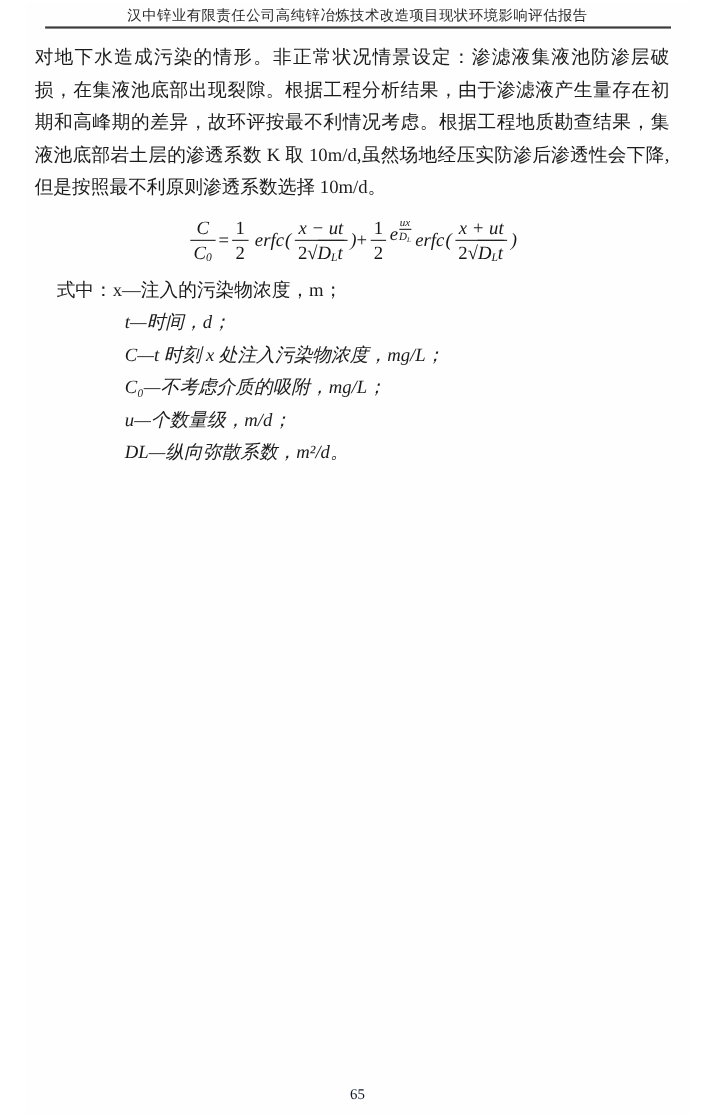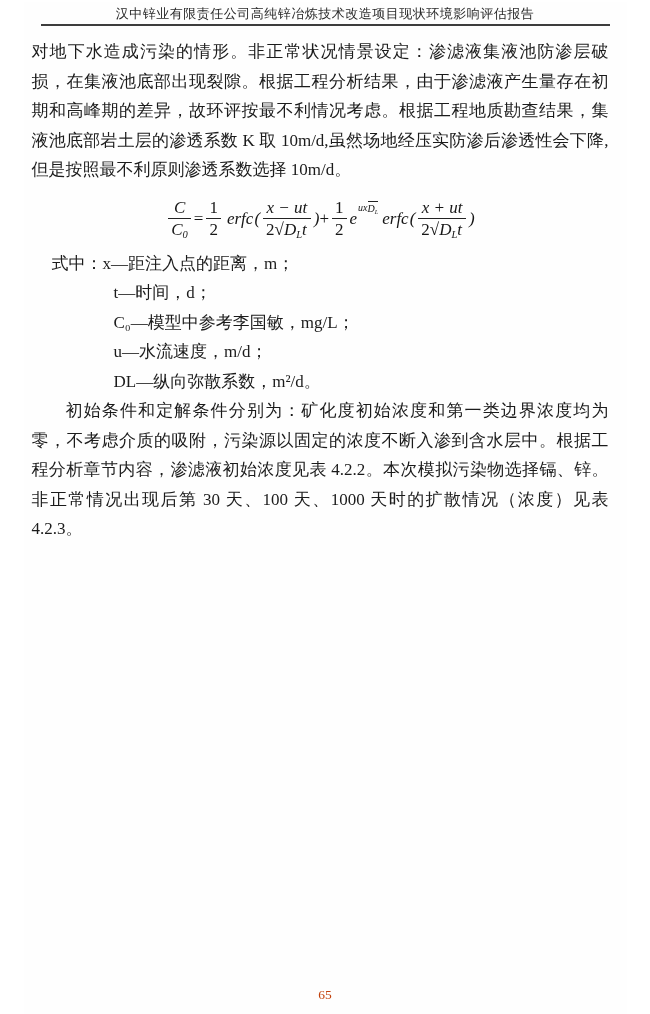--- a/index.html
+++ b/index.html
@@ -60,43 +60,43 @@
     margin: 0 3px;
   }
   .frac .num { display: block; padding: 0 3px 1px 3px; text-align: center; }
   .frac .den { display: block; padding: 1px 3px 0 3px; border-top: 1.4px solid #222; text-align: right; white-space: nowrap; }
   .fn { margin: 0 1px 0 3px; font-family: Liberation Serif, serif; }
   .sqrt { white-space: nowrap; }
   .sqrt .radical { font-style: normal; }
   .sqrt .radicand { border-top: 1.4px solid #222; padding: 1px 1px 0 0; }
   .exp-frac {
     display: inline-flex;
-    flex-direction: row;
+    flex-direction: column;
     align-items: center;
     font-size: 10px;
     line-height: 1.15;
     position: relative;
     top: -13px;
     margin: 0 1px;
   }
   .exp-frac .den { border-top: 1px solid #222; padding-top: 1px; }
   sub.s { font-size: 0.62em; line-height: 0; vertical-align: -0.25em; }
   
   .defs { margin-top: 1px; }
   .def-first { padding-left: 20px; }
-  .def-item { padding-left: 82px; }
+  .def-item { padding-left: 82px; font-style: italic; }
   
   .page-number {
     position: absolute;
     bottom: 13px;
     left: 0;
     width: 100%;
     text-align: center;
     font-size: 13.5px;
-    color: #c2410c;
+    color: #0f172a;
   }
 </style>
 </head>
 <body>
 
 <div class="page">
 
   <div class="header">汉中锌业有限责任公司高纯锌冶炼技术改造项目现状环境影响评估报告</div>
   <div class="header-rule"></div>
 
@@ -136,27 +136,27 @@
         <span>(</span>
         <span class="frac">
           <span class="num">x + ut</span>
           <span class="den"><span class="up">2</span><span class="sqrt"><span class="radical">√</span><span class="radicand"><span>D</span><sub class="s">L</sub><span>t</span></span></span></span>
         </span>
         <span>)</span>
       </span>
     </div>
 
     <div class="defs">
-      <div class="def-first"><span>式中：</span><span>x—距注入点的距离，m；</span></div>
+      <div class="def-first"><span>式中：</span><span>x—注入的污染物浓度，m；</span></div>
       <div class="def-item">t—时间，d；</div>
-      <div class="def-item">C₀—模型中参考李国敏，mg/L；</div>
-      <div class="def-item">u—水流速度，m/d；</div>
+      <div class="def-item">C—t 时刻 x 处注入污染物浓度，mg/L；</div>
+      <div class="def-item">C₀—不考虑介质的吸附，mg/L；</div>
+      <div class="def-item">u—个数量级，m/d；</div>
       <div class="def-item">DL—纵向弥散系数，m²/d。</div>
     </div>
 
 
-    <p class="para indent">初始条件和定解条件分别为：矿化度初始浓度和第一类边界浓度均为零，不考虑介质的吸附，污染源以固定的浓度不断入渗到含水层中。根据工程分析章节内容，渗滤液初始浓度见表 4.2.2。本次模拟污染物选择镉、锌。非正常情况出现后第 30 天、100 天、1000 天时的扩散情况（浓度）见表 4.2.3。</p>
 
   </div>
 
   <div class="page-number">65</div>
 
 </div>
 
 </body></html>

